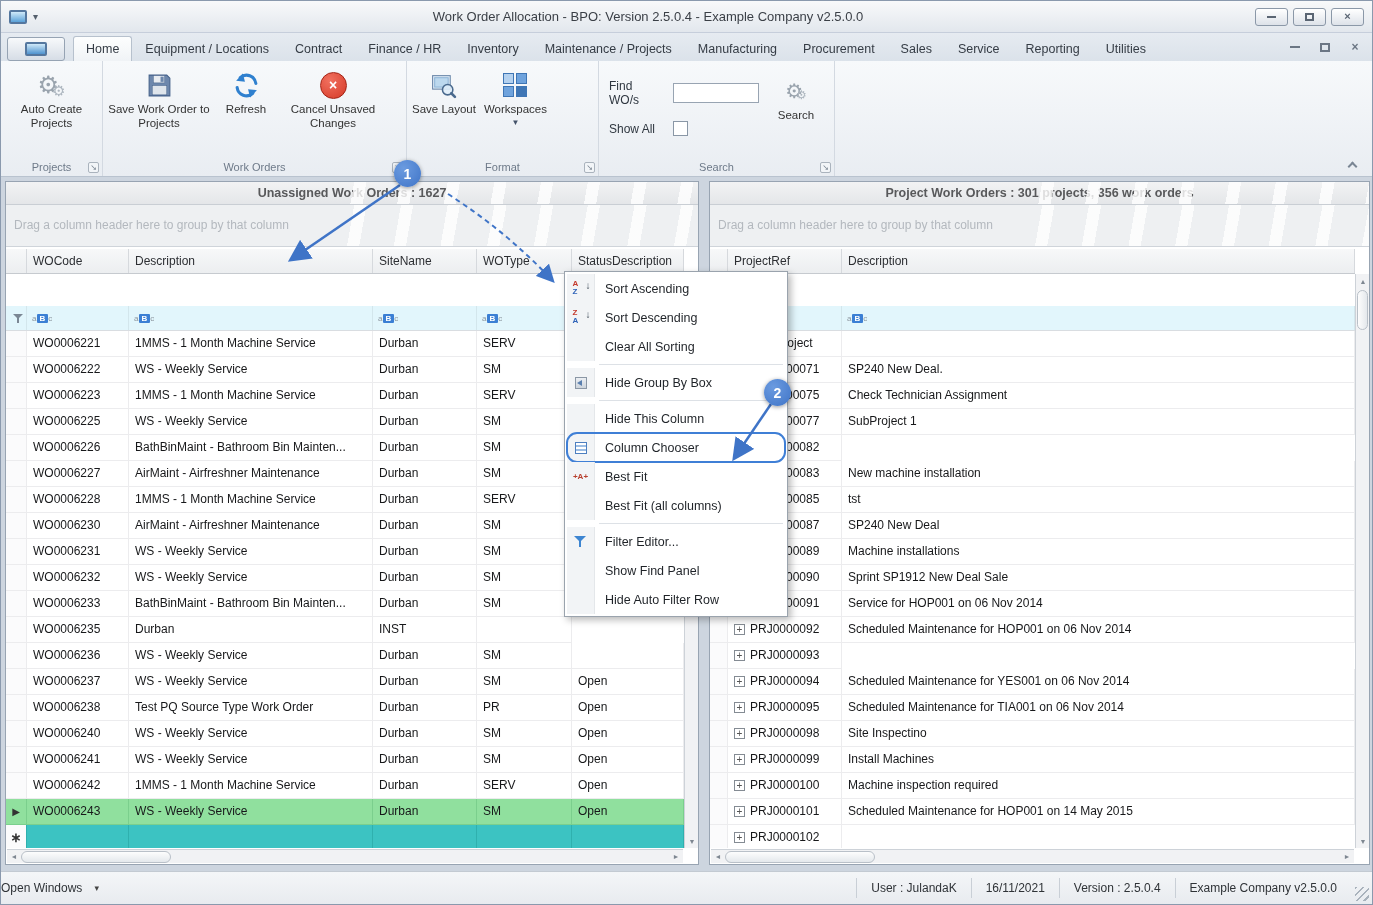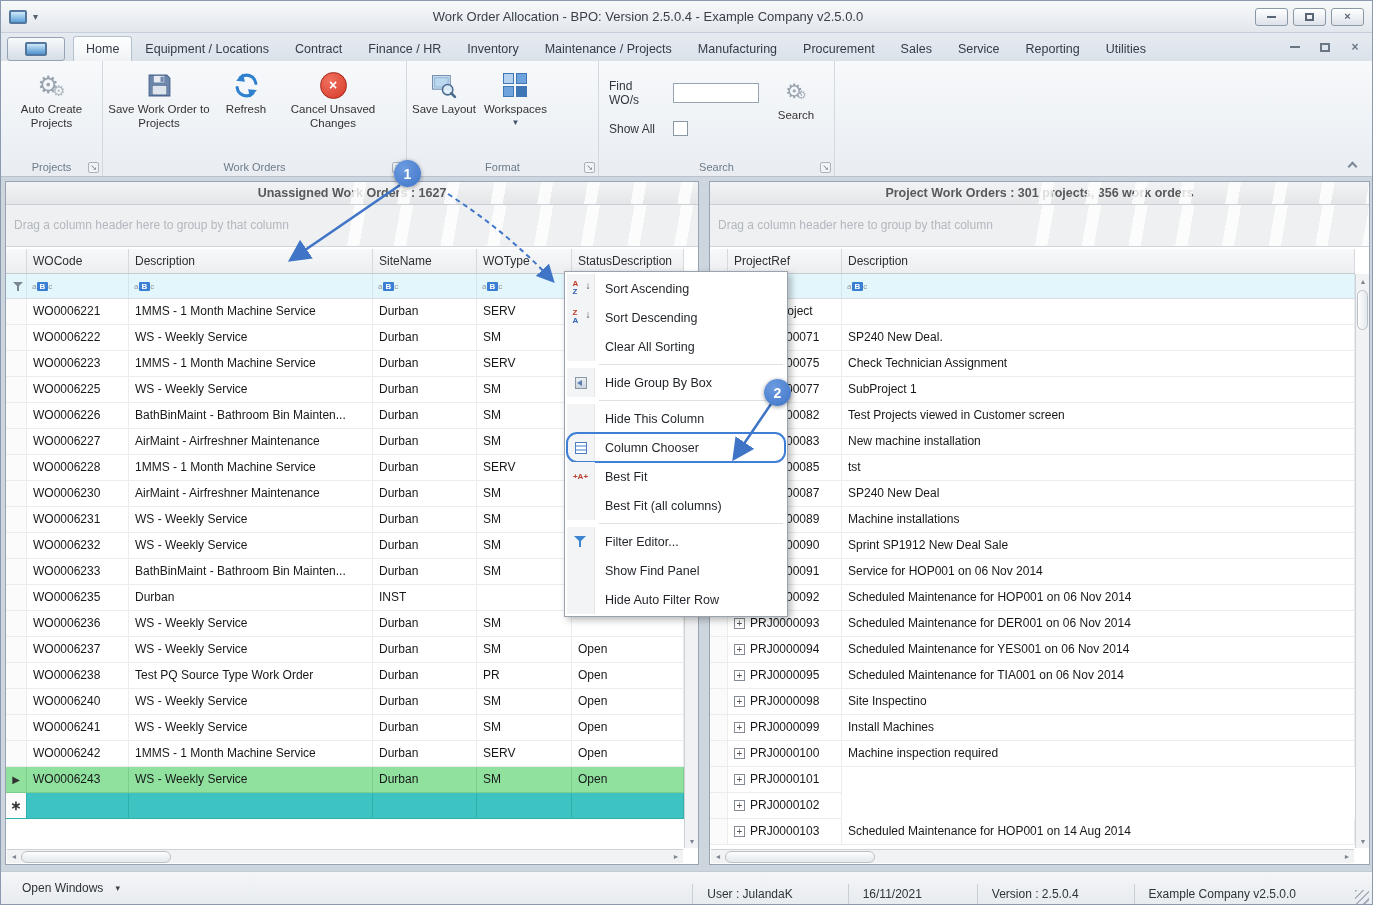--- a/index.html
+++ b/index.html
@@ -76,21 +76,21 @@
   .pband{position:relative;height:42px;background:#eef0f2;border-bottom:1px solid #cfd4da;overflow:hidden;}
   .pband .hint{position:absolute;left:8px;top:13px;font-size:12px;color:#b3b8be;}
   .stripedeco{position:absolute;right:0;top:0;bottom:0;width:52%;pointer-events:none;
     background:repeating-linear-gradient(100deg,rgba(255,255,255,0) 0 16px,rgba(255,255,255,.8) 16px 28px,rgba(255,255,255,0) 28px 46px);}
   .gridwrap{position:absolute;left:0;top:67px;right:14px;bottom:16px;overflow:hidden;background:#fff;}
   .lcols{display:grid;grid-template-columns:21px 102px 244px 104px 95px 1fr;}
   .rcols{display:grid;grid-template-columns:18px 114px 1fr;}
   .ghead{height:25px;border-bottom:1px solid #c6cacf;background:linear-gradient(#f7f8f9,#eceef0);font-size:12px;color:#2d2f33;}
   .gh{line-height:24px;padding:0 6px;border-right:1px solid #d6d9dd;overflow:hidden;white-space:nowrap;}
   .gh.ind{padding:0;}
-  .gfilter{height:25px;border-bottom:1px solid #d9dde1;background:var(--filt);}
+  .gfilter{height:25px;border-bottom:1px solid #d9dde1;background:var(--filt);margin-top:32px;}
   .gc{border-right:1px solid #d3e6ec;display:flex;align-items:center;padding-left:5px;}
   .rbc{font-size:8px;color:#8b949d;letter-spacing:1px;}
   .rbc b{background:#3b7fd4;color:#fff;padding:0 2px;border-radius:1px;font-size:8px;}
   .funnel{position:relative;width:11px;height:11px;margin:0 auto;}
   .funnel::before{content:"";position:absolute;left:0;top:1px;border-left:5px solid transparent;border-right:5px solid transparent;border-top:5px solid #7b8794;}
   .funnel::after{content:"";position:absolute;left:4px;top:5px;width:2px;height:5px;background:#7b8794;}
   .grow{height:26px;font-size:12px;color:#17181a;background:#fff;}
   .gcell{line-height:25px;padding:0 6px;border-right:1px solid #ececee;border-bottom:1px solid #ececee;white-space:nowrap;overflow:hidden;}
   .gcell.ind{padding:0;text-align:center;background:#fbfbfc;font-size:10px;color:#333;}
   .grow.sel .gcell{background:var(--sel);border-color:#7bcf8d;}
@@ -136,22 +136,22 @@
   .overlay{position:absolute;left:0;top:0;width:1373px;height:905px;z-index:55;pointer-events:none;}
   .callout{position:absolute;width:27px;height:27px;border-radius:50%;color:#fff;font-weight:bold;font-size:14px;
     display:flex;align-items:center;justify-content:center;z-index:60;box-shadow:0 1px 4px rgba(0,0,0,.4);
     background:radial-gradient(circle at 35% 30%,#6b9be0,var(--cb));pointer-events:none;}
   #callout-1{left:393px;top:159px;}
   #callout-2{left:763px;top:378px;}
 
   
   .statusbar{position:absolute;left:0;right:0;bottom:0;height:33px;background:linear-gradient(#f4f6f8,#e8ebef);
     border-top:1px solid #c3cad2;display:flex;align-items:center;font-size:12px;color:#2f3337;}
-  .sb-left{margin-left:21px;display:flex;align-items:center;gap:12px;}
-  .sb-right{margin-left:auto;display:flex;align-items:flex-end;height:100%;gap:41px;}
+  .sb-left{margin-left:0;display:flex;align-items:center;gap:12px;}
+  .sb-right{margin-left:auto;display:flex;align-items:center;height:100%;}
   .sb-seg{padding:0 14px;border-left:1px solid #c9cfd6;display:flex;align-items:center;height:62%;}
   .grip{width:14px;height:14px;margin:12px 3px 0 4px;
     background:repeating-linear-gradient(135deg,#a9b2bc 0 2px,transparent 2px 5px);}
   .sbchev{font-size:9px;color:#444;}
 </style>
 </head>
 <body>
 
 <div class="screen" style="--cb: #3f74c7; --sel: #90e09e; --teal: #3cc3c2; --filt: #e2f6fc; --red: #d53a28; --hl: #3f7fd6;">
 
@@ -592,21 +592,20 @@
               <span class="reftext">PRJ0000077</span>
             </div>
             <div class="gcell">SubProject 1</div>
           </div>
           <div class="grow rcols">
             <div class="gcell ind"></div>
             <div class="gcell refcell">
               <span class="exp">+</span>
               <span class="reftext">PRJ0000082</span>
             </div>
-            <div class="gcell">Test Projects viewed in Customer screen</div>
           </div>
           <div class="grow rcols">
             <div class="gcell ind"></div>
             <div class="gcell refcell">
               <span class="exp">+</span>
               <span class="reftext">PRJ0000083</span>
             </div>
             <div class="gcell">New machine installation</div>
           </div>
           <div class="grow rcols">
@@ -656,21 +655,20 @@
               <span class="reftext">PRJ0000092</span>
             </div>
             <div class="gcell">Scheduled Maintenance for HOP001 on 06 Nov 2014</div>
           </div>
           <div class="grow rcols">
             <div class="gcell ind"></div>
             <div class="gcell refcell">
               <span class="exp">+</span>
               <span class="reftext">PRJ0000093</span>
             </div>
-            <div class="gcell">Scheduled Maintenance for DER001 on 06 Nov 2014</div>
           </div>
           <div class="grow rcols">
             <div class="gcell ind"></div>
             <div class="gcell refcell">
               <span class="exp">+</span>
               <span class="reftext">PRJ0000094</span>
             </div>
             <div class="gcell">Scheduled Maintenance for YES001 on 06 Nov 2014</div>
           </div>
           <div class="grow rcols">
@@ -704,20 +702,21 @@
               <span class="reftext">PRJ0000100</span>
             </div>
             <div class="gcell">Machine inspection required</div>
           </div>
           <div class="grow rcols">
             <div class="gcell ind"></div>
             <div class="gcell refcell">
               <span class="exp">+</span>
               <span class="reftext">PRJ0000101</span>
             </div>
+            <div class="gcell">Scheduled Maintenance for HOP001 on 14 May 2015</div>
           </div>
           <div class="grow rcols">
             <div class="gcell ind"></div>
             <div class="gcell refcell">
               <span class="exp">+</span>
               <span class="reftext">PRJ0000102</span>
             </div>
           </div>
           <div class="grow rcols">
             <div class="gcell ind"></div>

